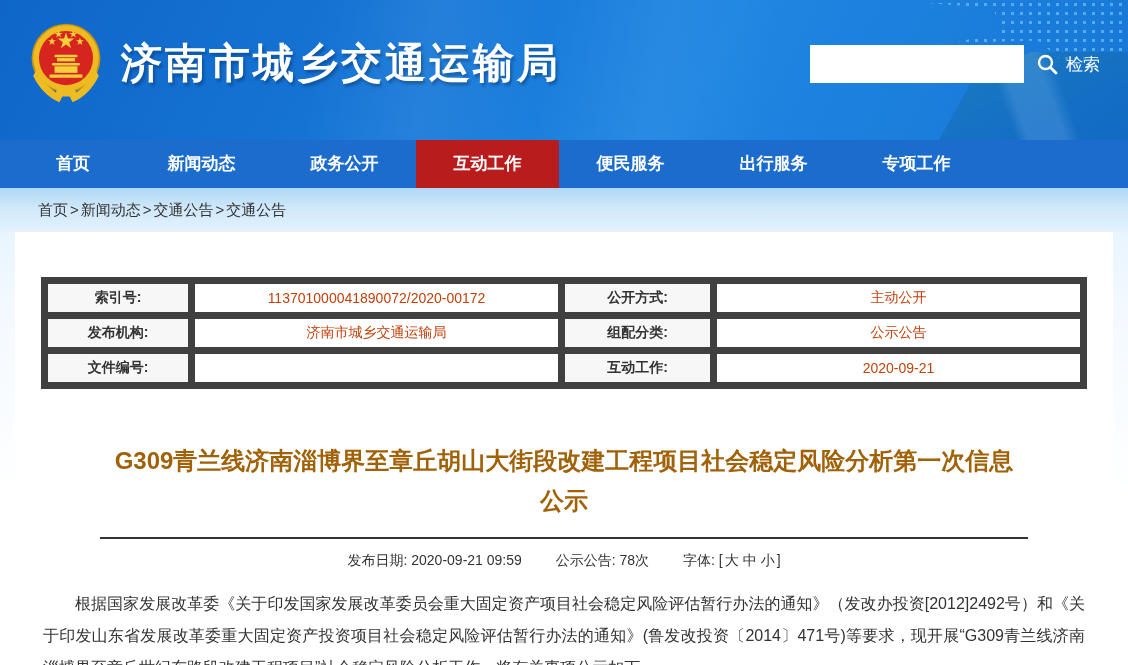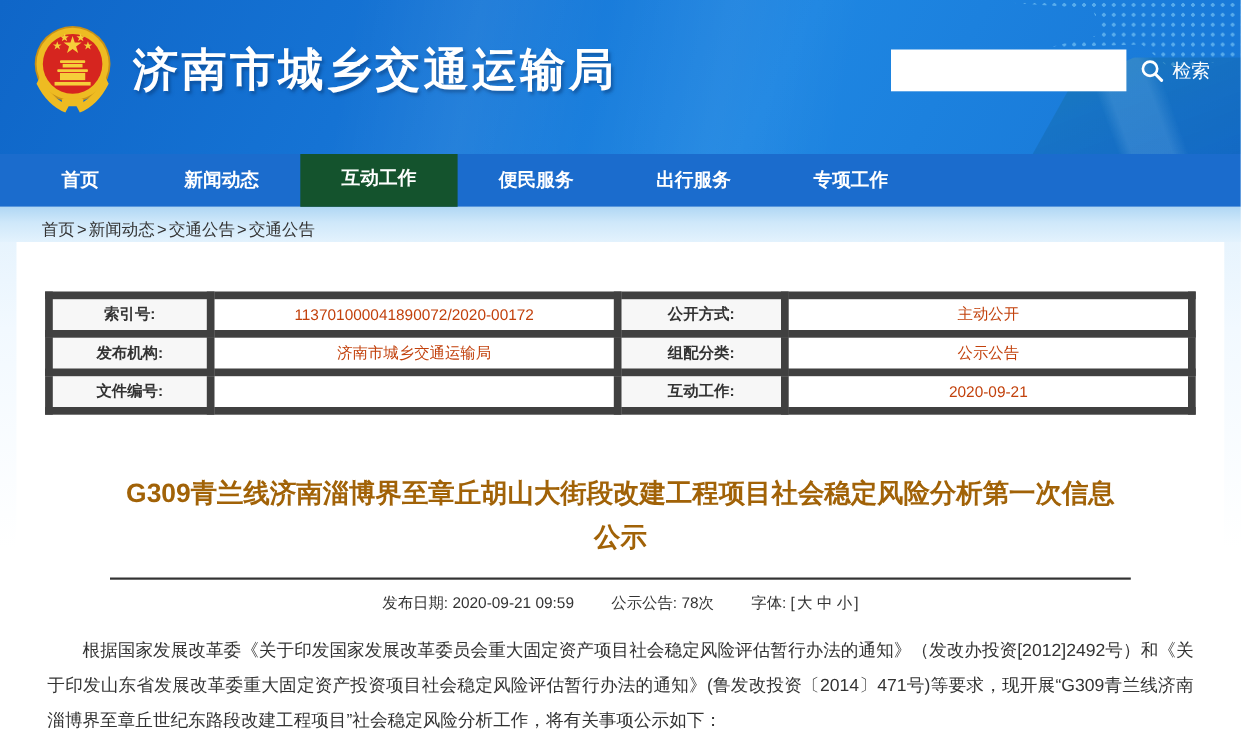--- a/index.html
+++ b/index.html
@@ -50,25 +50,25 @@
   }
   .search-btn svg { display:block; }
 
   
   .main-nav { display:flex; height:48px; background:#1b6ccd; padding-left:16px; }
   .nav-item {
     width:143px; height:48px; line-height:48px; text-align:center;
     color:#fff; font-size:17px; font-weight:bold; cursor:pointer;
   }
   .nav-item:first-child { width:114px; }
-  .nav-item.active { background:#14532d;font-family:Liberation Mono, monospace; }
+  .nav-item.active { background:#b91c1c; }
 
   
   .breadcrumb {
-    height:32px; line-height:44px; padding-left:38px; font-size:15px; color:#333;
+    height:44px; line-height:44px; padding-left:38px; font-size:15px; color:#333;
     background:linear-gradient(#b0d7f4 0%, #cfe8fa 45%, #e3f2fd 100%);
   }
   .breadcrumb span { cursor:default; }
   .breadcrumb .crumb { cursor:pointer; }
   .breadcrumb .sep { margin:0 2px; }
 
   
   .content {
     margin:0 15px; background:#fff; min-height:433px; padding-top:45px;
   }
@@ -137,20 +137,21 @@
         <line x1="14.5" y1="14.5" x2="20" y2="20" stroke="#fff" stroke-width="2.8" stroke-linecap="round"></line>
       </svg>
       <span>检索</span>
     </button>
   </div>
 </header>
 
 <nav class="main-nav">
   <div class="nav-item">首页</div>
   <div class="nav-item">新闻动态</div>
+  <div class="nav-item">政务公开</div>
   <div class="nav-item active">互动工作</div>
   <div class="nav-item">便民服务</div>
   <div class="nav-item">出行服务</div>
   <div class="nav-item">专项工作</div>
 </nav>
 
 <div class="breadcrumb">
   <span class="crumb">首页</span><span class="sep">&gt;</span><span class="crumb">新闻动态</span><span class="sep">&gt;</span><span class="crumb">交通公告</span><span class="sep">&gt;</span><span class="crumb">交通公告</span>
 </div>
 

